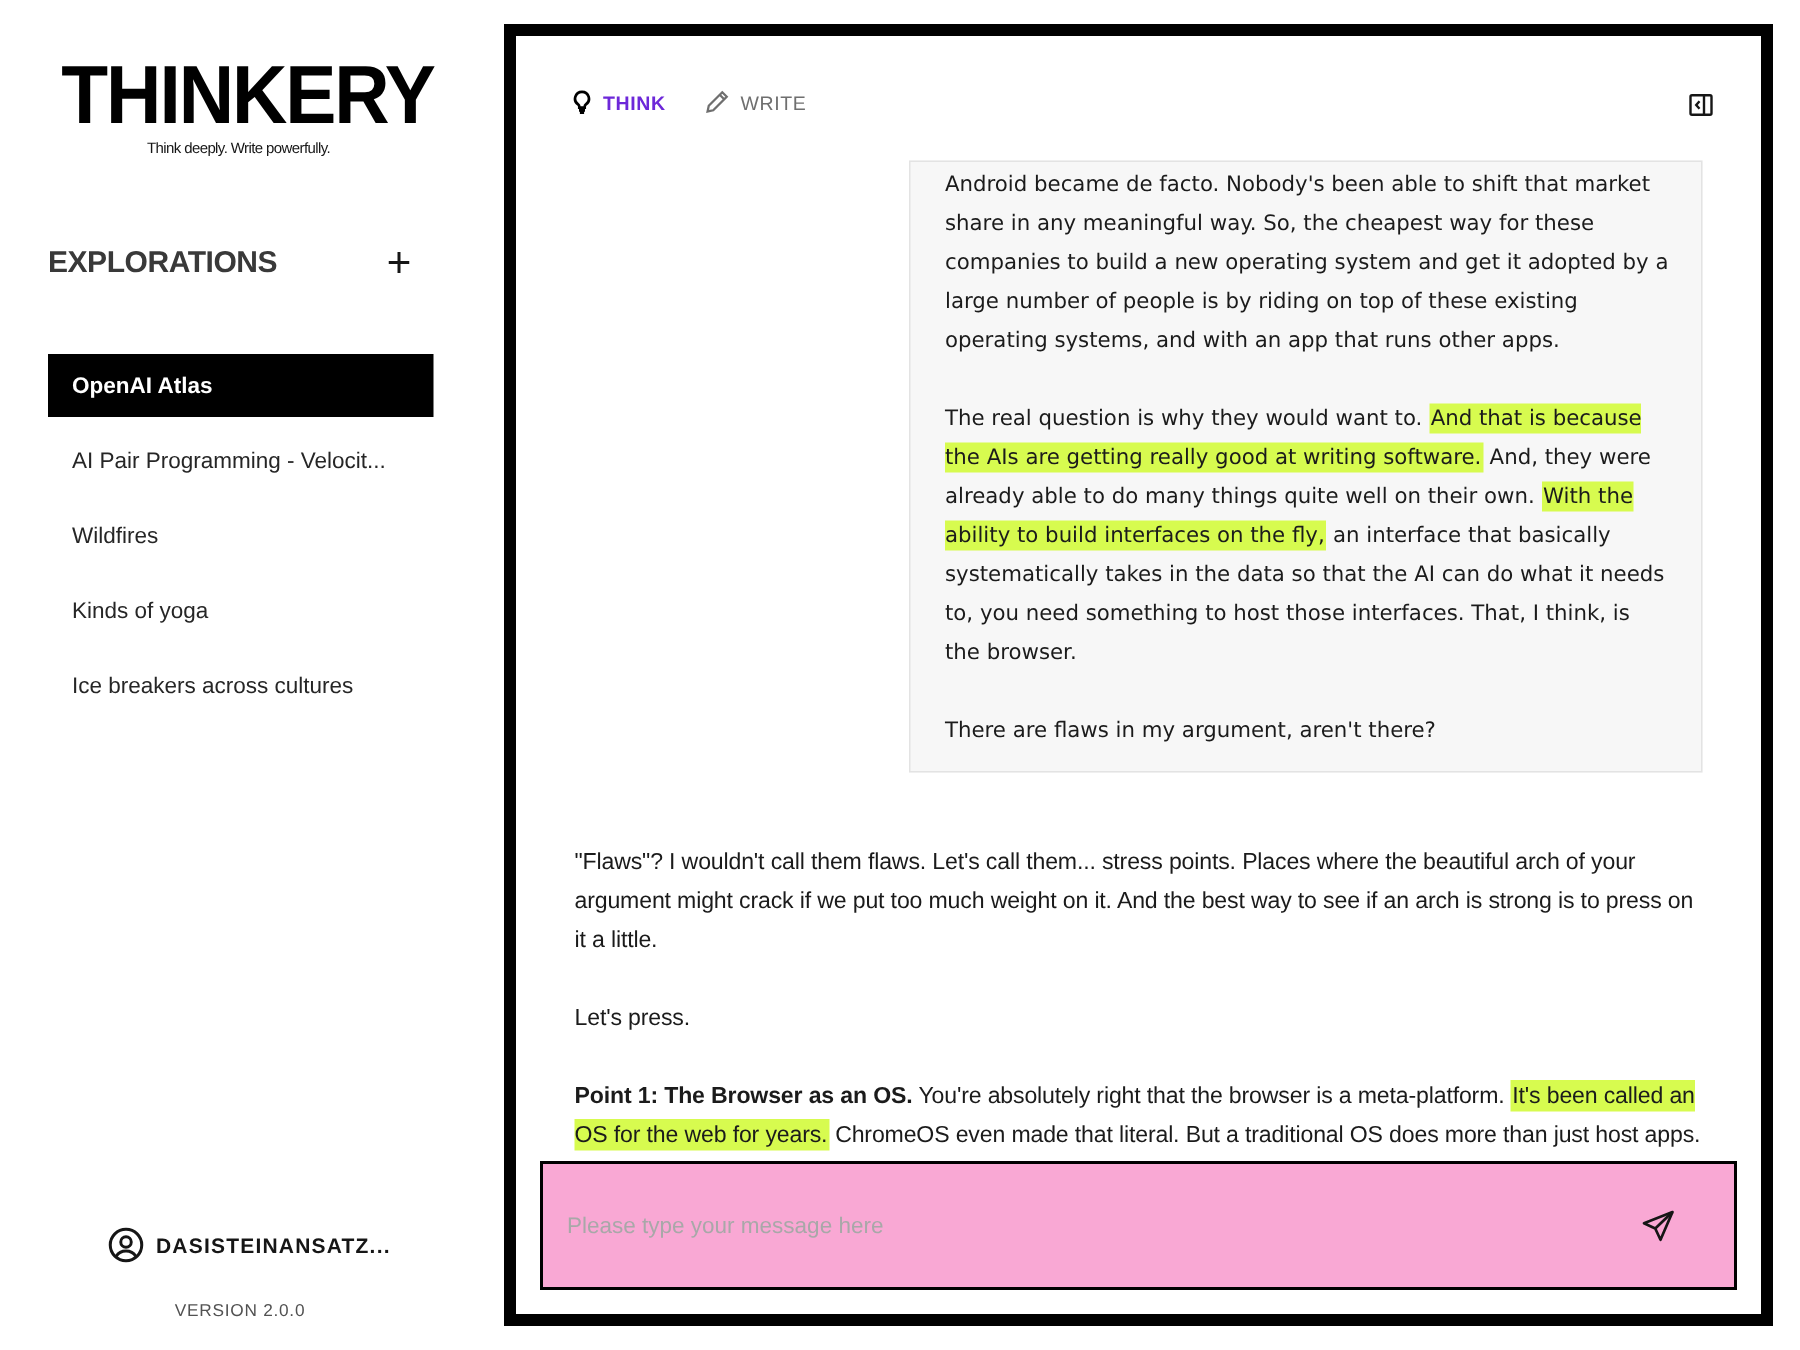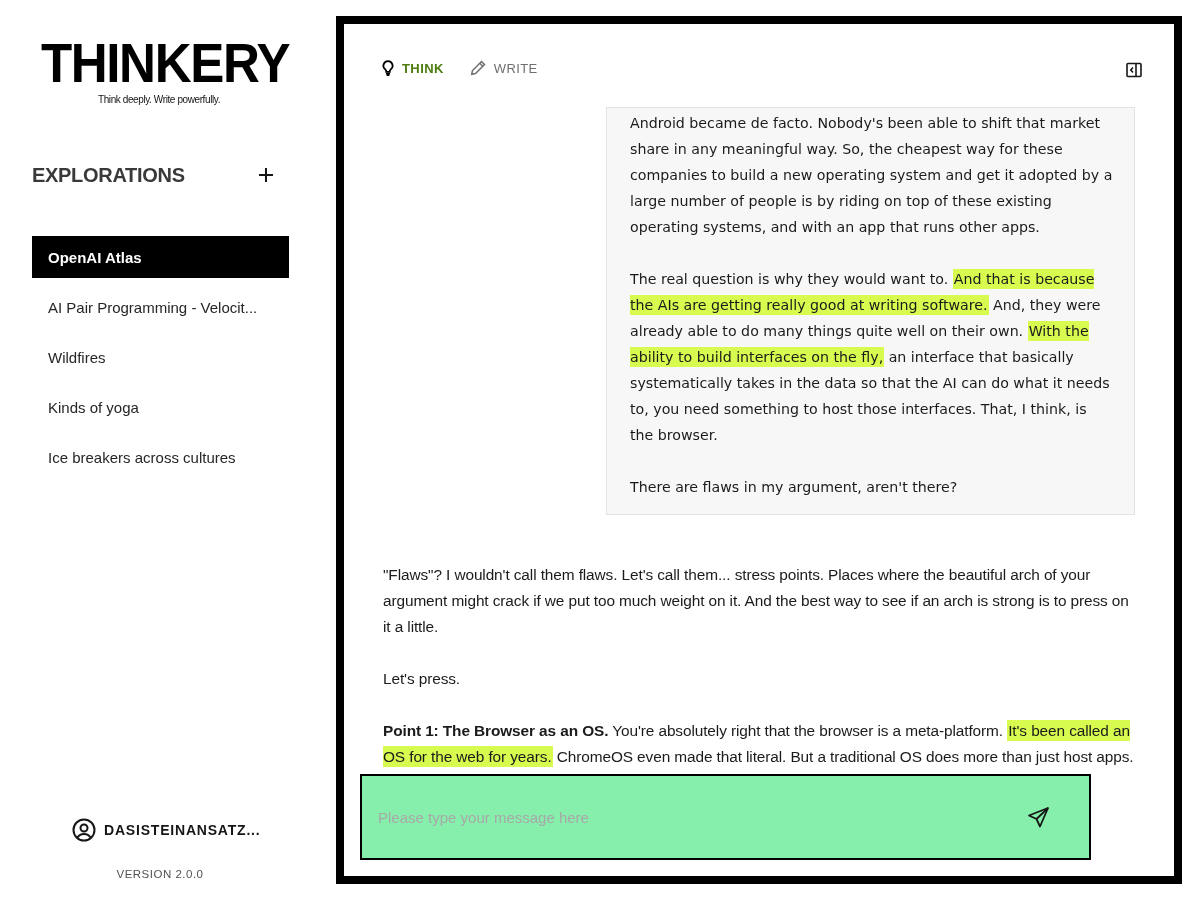--- a/index.html
+++ b/index.html
@@ -21,35 +21,35 @@
   .nav-item.active { background: #000; color: #fff; font-weight: 700; margin-top: 12px; }
 
   .user-row { position: absolute; left: 72px; top: 818px; display: flex; align-items: center; gap: 8px; }
   .user-name { font-family: "Liberation Sans", sans-serif; font-weight: 700; font-size: 14px; letter-spacing: 0.8px; color: #161616; }
   .version { position: absolute; left: 0; width: 320px; top: 868px; text-align: center; font-family: "Liberation Sans", sans-serif; font-size: 11.5px; letter-spacing: 0.5px; color: #525252; }
 
   
   .main { position: absolute; left: 336px; top: 16px; width: 846px; height: 868px; border: 8px solid #000; background: #fff; overflow: hidden; }
   .tabs { position: absolute; left: 38px; top: 36px; display: flex; align-items: center; gap: 26px; }
   .tab { display: flex; align-items: center; gap: 8px; font-family: "Liberation Sans", sans-serif; font-size: 13px; letter-spacing: 0.4px; cursor: pointer; }
-  .tab.active { font-weight: 700; color: #4d7c0f; }
+  .tab.active { font-weight: 700; color: #6d28d9; }
   .tab.inactive { color: #6f6f6f; }
   .collapse-btn { position: absolute; right: 30px; top: 38px; width: 18px; height: 18px; cursor: pointer; }
 
   .chat { position: absolute; left: 38px; top: 74px; width: 760px; height: 684px; overflow: hidden; }
   .user-msg { position: absolute; left: 224px; top: 9px; width: 529px; background: #f7f7f7; border: 1px solid #e3e3e3; padding: 2px 20px 14px 23px; font-family: "DejaVu Sans", sans-serif; font-size: 14.2px; line-height: 26px; color: #1b1b1b; }
   .user-msg p { margin-bottom: 26px; }
   .user-msg p:last-child { margin-bottom: 0; }
   .hl { background: #d7fb4f; padding: 2px 1px; }
 
   .ai-msg { position: absolute; left: 1px; top: 464px; width: 752px; font-family: "Liberation Sans", sans-serif; font-size: 15.4px; line-height: 26px; color: #1b1b1b; letter-spacing: -0.1px; }
   .ai-msg p { margin-bottom: 26px; }
   .ai-msg b { font-weight: 700; }
 
-  .composer { position: absolute; left: 16px; top: 750px; width: 731px; height: 86px; border: 2px solid #000; background: #86efac; display: flex; align-items: center; padding-left: 16px; padding-right: 36px; }
+  .composer { position: absolute; left: 16px; top: 750px; width: 798px; height: 86px; border: 2px solid #000; background: #f9a8d4; display: flex; align-items: center; padding-left: 16px; padding-right: 36px; }
   .composer input { flex: 1; border: none; outline: none; font-family: "Liberation Sans", sans-serif; font-size: 15px; color: #161616; background: transparent; }
   .composer input::placeholder { color: #a8a8a8; }
   .send-btn { width: 28px; height: 28px; display: flex; align-items: center; justify-content: center; cursor: pointer; }
 </style>
 </head>
 <body>
 
 <aside class="sidebar">
   <div class="logo">
     <div class="logo-title">THINKERY</div>

